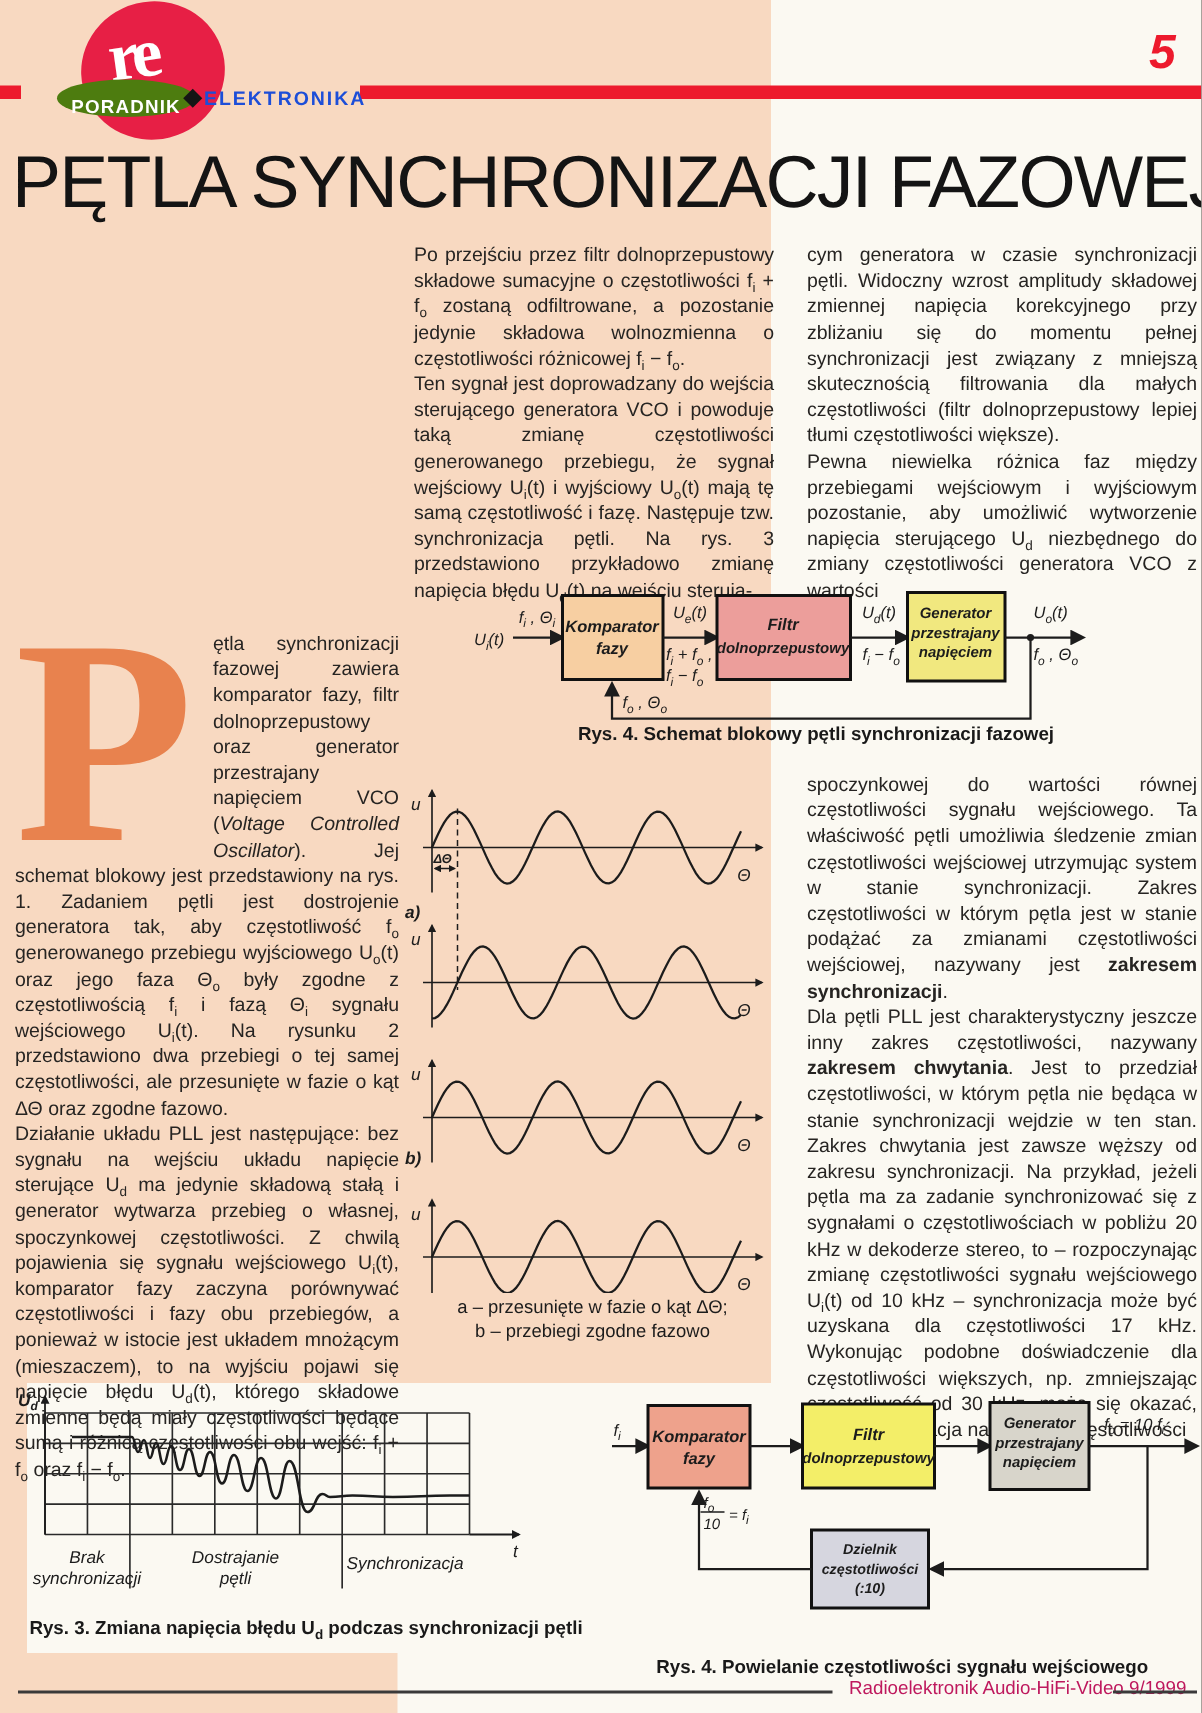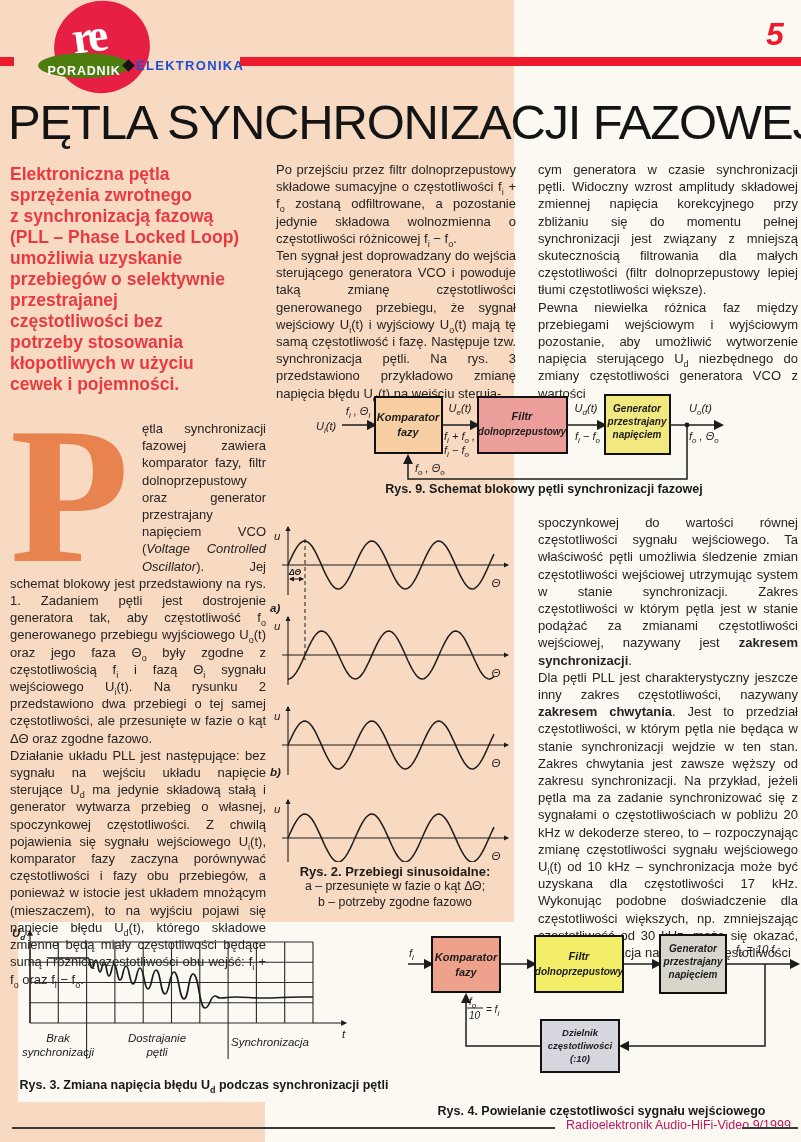--- a/index.html
+++ b/index.html
@@ -71,31 +71,20 @@
   <div class="abs logo-re">re</div>
   <div class="abs logo-black">
     <span>PORADNIK</span>
   </div>
   <div class="abs logo-diamond"></div>
   <div class="abs brand-right">ELEKTRONIKA</div>
   <div class="abs pagenum">5</div>
 
   <div class="abs title">PĘTLA SYNCHRONIZACJI FAZOWEJ</div>
 
-  <div class="abs intro">Elektroniczna pętla
-sprzężenia zwrotnego
-z synchronizacją fazową
-(PLL – Phase Locked Loop)
-umożliwia uzyskanie
-przebiegów o selektywnie
-przestrajanej
-częstotliwości bez
-potrzeby stosowania
-kłopotliwych w użyciu
-cewek i pojemności.</div>
 
   <div class="abs bodytext" style="left:10px;top:420px;width:256px;">
     <p><span class="dropcap">P</span><span>ętla synchronizacji fazowej zawiera komparator fazy, filtr dolnoprzepustowy oraz generator przestrajany napięciem VCO (<i>Voltage Controlled Oscillator</i>). Jej schemat blokowy jest przedstawiony na rys. 1. Zadaniem pętli jest dostrojenie generatora tak, aby częstotliwość f<sub>o</sub> generowanego przebiegu wyjściowego U<sub>o</sub>(t) oraz jego faza Θ<sub>o</sub> były zgodne z częstotliwością f<sub>i</sub> i fazą Θ<sub>i</sub> sygnału wejściowego U<sub>i</sub>(t). Na rysunku 2 przedstawiono dwa przebiegi o tej samej częstotliwości, ale przesunięte w fazie o kąt ΔΘ oraz zgodne fazowo.</span></p>
     <p>Działanie układu PLL jest następujące: bez sygnału na wejściu układu napięcie sterujące U<sub>d</sub> ma jedynie składową stałą i generator wytwarza przebieg o własnej, spoczynkowej częstotliwości. Z chwilą pojawienia się sygnału wejściowego U<sub>i</sub>(t), komparator fazy zaczyna porównywać częstotliwości i fazy obu przebiegów, a ponieważ w istocie jest układem mnożącym (mieszaczem), to na wyjściu pojawi się napięcie błędu U<sub>d</sub>(t), którego składowe zmienne będą miały częstotliwości będące sumą i różnicą częstotliwości obu wejść: f<sub>i</sub> + f<sub>o</sub> oraz f<sub>i</sub> − f<sub>o</sub>.</p>
   </div>
 
   <div class="abs bodytext" style="left:276px;top:161px;width:240px;">
     <p>Po przejściu przez filtr dolnoprzepustowy składowe sumacyjne o częstotliwości f<sub>i</sub> + f<sub>o</sub> zostaną odfiltrowane, a pozostanie jedynie składowa wolnozmienna o częstotliwości różnicowej f<sub>i</sub> − f<sub>o</sub>.</p>
     <p>Ten sygnał jest doprowadzany do wejścia sterującego generatora VCO i powoduje taką zmianę częstotliwości generowanego przebiegu, że sygnał wejściowy U<sub>i</sub>(t) i wyjściowy U<sub>o</sub>(t) mają tę samą częstotliwość i fazę. Następuje tzw. synchronizacja pętli. Na rys. 3 przedstawiono przykładowo zmianę napięcia błędu U<sub>d</sub>(t) na wejściu sterują-</p>
   </div>
@@ -138,21 +127,21 @@
     <text class="boxlabel-sm" x="349" y="46" text-anchor="middle">napięciem</text>
 
     <path class="fline" d="M382,33H434" marker-end="url(#arr)"></path>
     <circle cx="399" cy="33" r="2.4" fill="#1c1c1c"></circle>
     <text class="flabel" x="401" y="20"><tspan>U</tspan><tspan dy="3.2" font-size="8">o</tspan><tspan dy="-3.2">(t)</tspan></text>
     <text class="flabel" x="401" y="48"><tspan>f</tspan><tspan dy="3.2" font-size="8">o</tspan><tspan dy="-3.2"> , Θ</tspan><tspan dy="3.2" font-size="8">o</tspan></text>
 
     <path class="fline" d="M399,33V87H120V64" marker-end="url(#arr)"></path>
     <text class="flabel" x="127" y="80"><tspan>f</tspan><tspan dy="3.2" font-size="8">o</tspan><tspan dy="-3.2"> , Θ</tspan><tspan dy="3.2" font-size="8">o</tspan></text>
   </svg>
-  <div class="abs caption" style="left:288px;top:482px;width:512px;">Rys. 9. Schemat blokowy pętli synchronizacji fazowej</div>
+  <div class="abs caption" style="left:288px;top:482px;width:512px;">Rys. 4. Schemat blokowy pętli synchronizacji fazowej</div>
 
   <svg class="abs" style="left:266px;top:518px;" width="258" height="344" viewBox="0 0 258 344">
 
     <text class="axlabel" x="8" y="22">u</text>
     <path class="fline" style="stroke-width:1.1" d="M22,77V9" marker-end="url(#arrS)"></path>
     <path class="fline" style="stroke-width:1.1" d="M16,47H242" marker-end="url(#arrS)"></path>
     <path class="fline" d="M22,47.0L24,42.5L26,38.2L28,34.2L30,30.6L32,27.6L34,25.3L36,23.8L38,23.1L40,23.2L42,24.1L44,25.9L46,28.3L48,31.5L50,35.2L52,39.3L54,43.6L56,48.1L58,52.6L60,56.8L62,60.7L64,64.2L66,67.0L68,69.1L70,70.5L72,71.0L74,70.7L76,69.5L78,67.6L80,64.9L82,61.6L84,57.8L86,53.7L88,49.2L90,44.8L92,40.3L94,36.2L96,32.4L98,29.1L100,26.4L102,24.5L104,23.3L106,23.0L108,23.5L110,24.9L112,27.0L114,29.8L116,33.3L118,37.2L120,41.4L122,45.9L124,50.4L126,54.7L128,58.8L130,62.5L132,65.7L134,68.1L136,69.9L138,70.8L140,70.9L142,70.2L144,68.7L146,66.4L148,63.4L150,59.8L152,55.8L154,51.5L156,47.0L158,42.5L160,38.2L162,34.2L164,30.6L166,27.6L168,25.3L170,23.8L172,23.1L174,23.2L176,24.1L178,25.9L180,28.3L182,31.5L184,35.2L186,39.3L188,43.6L190,48.1L192,52.6L194,56.8L196,60.7L198,64.2L200,67.0L202,69.1L204,70.5L206,71.0L208,70.7L210,69.5L212,67.6L214,64.9L216,61.6L218,57.8L220,53.7L222,49.2L224,44.8L226,40.3L228,36.2"></path>
     <text class="axlabel" x="230" y="69" text-anchor="middle">Θ</text>
     <path d="M39,21V142" stroke="#1c1c1c" stroke-width="1" stroke-dasharray="4,3" fill="none"></path>
     <path class="fline" style="stroke-width:1" d="M24,61H37" marker-start="url(#arrS)" marker-end="url(#arrS)"></path>
@@ -172,23 +161,22 @@
     <text class="axlabel" x="230" y="249" text-anchor="middle">Θ</text>
     <text class="axlabel" style="font-weight:bold" x="4" y="258">b)</text>
 
     <text class="axlabel" x="8" y="295">u</text>
     <path class="fline" style="stroke-width:1.1" d="M22,344V282" marker-end="url(#arrS)"></path>
     <path class="fline" style="stroke-width:1.1" d="M16,320H242" marker-end="url(#arrS)"></path>
     <path class="fline" d="M22,320.0L24,315.5L26,311.2L28,307.2L30,303.6L32,300.6L34,298.3L36,296.8L38,296.1L40,296.2L42,297.1L44,298.9L46,301.3L48,304.5L50,308.2L52,312.3L54,316.6L56,321.1L58,325.6L60,329.8L62,333.7L64,337.2L66,340.0L68,342.1L70,343.5L72,344.0L74,343.7L76,342.5L78,340.6L80,337.9L82,334.6L84,330.8L86,326.7L88,322.2L90,317.8L92,313.3L94,309.2L96,305.4L98,302.1L100,299.4L102,297.5L104,296.3L106,296.0L108,296.5L110,297.9L112,300.0L114,302.8L116,306.3L118,310.2L120,314.4L122,318.9L124,323.4L126,327.7L128,331.8L130,335.5L132,338.7L134,341.1L136,342.9L138,343.8L140,343.9L142,343.2L144,341.7L146,339.4L148,336.4L150,332.8L152,328.8L154,324.5L156,320.0L158,315.5L160,311.2L162,307.2L164,303.6L166,300.6L168,298.3L170,296.8L172,296.1L174,296.2L176,297.1L178,298.9L180,301.3L182,304.5L184,308.2L186,312.3L188,316.6L190,321.1L192,325.6L194,329.8L196,333.7L198,337.2L200,340.0L202,342.1L204,343.5L206,344.0L208,343.7L210,342.5L212,340.6L214,337.9L216,334.6L218,330.8L220,326.7L222,322.2L224,317.8L226,313.3L228,309.2"></path>
     <text class="axlabel" x="230" y="342" text-anchor="middle">Θ</text>
   </svg>
   <div class="abs fig2cap" style="left:266px;top:864px;width:258px;">
-    <div class="t">Rys. 2. Przebiegi sinusoidalne:</div>
     <div class="l">a – przesunięte w fazie o kąt ΔΘ;</div>
-    <div class="l">b – potrzeby zgodne fazowo</div>
+    <div class="l">b – przebiegi zgodne fazowo</div>
   </div>
 
   <svg class="abs" style="left:8px;top:925px;" width="392" height="140" viewBox="0 0 392 140">
     <path d="M22,17V98M50.3,17V98M78.6,17V98M106.9,17V98M135.2,17V98M163.5,17V98M191.8,17V98M220.1,17V98M248.4,17V98M276.7,17V98M305,17V98M22,17H305M22,37.25H305M22,57.5H305M22,77.75H305M22,98H305" stroke="#2a2a2a" stroke-width="1.1" fill="none"></path>
     <path class="fline" style="stroke-width:1.2" d="M22,98V6" marker-end="url(#arrS)"></path>
     <path class="fline" style="stroke-width:1.2" d="M305,98H338" marker-end="url(#arrS)"></path>
     <text class="axlabel" style="font-weight:bold" x="4" y="12"><tspan>U</tspan><tspan dy="3.2" font-size="8">d</tspan></text>
     <text class="axlabel" x="334" y="113">t</text>
     <path id="f3curve" class="fline" style="stroke-width:1.7" d="M40,33C60,33 60,33 80,33C82,33 82,43 84,43C86,43 86,35 88,35C90,35 90,47 92,47C94,47 94,37 96,37C98.5,37 98.5,51 101,51C103.5,51 103.5,39 106,39C109,39 109,55 112,55C115,55 115,41 118,41C121.5,41 121.5,59 125,59C128.5,59 128.5,43 132,43C136,43 136,64 140,64C144,64 144,45 148,45C152.5,45 152.5,69 157,69C161.5,69 161.5,47 166,47C171,47 171,74 176,74C180.5,74 180.5,49 185,49C191,49 191,83 197,83C202,83 202,71 207,71C209.5,71 209.5,73 212,73C219.5,73 219.5,72 227,72C240.5,72 240.5,73 254,73C273,73 273,72 292,72C298.5,72 298.5,72 305,72"></path>
     <path d="M78.6,98V134M220.1,98V134" stroke="#2a2a2a" stroke-width="1.1" fill="none"></path>

